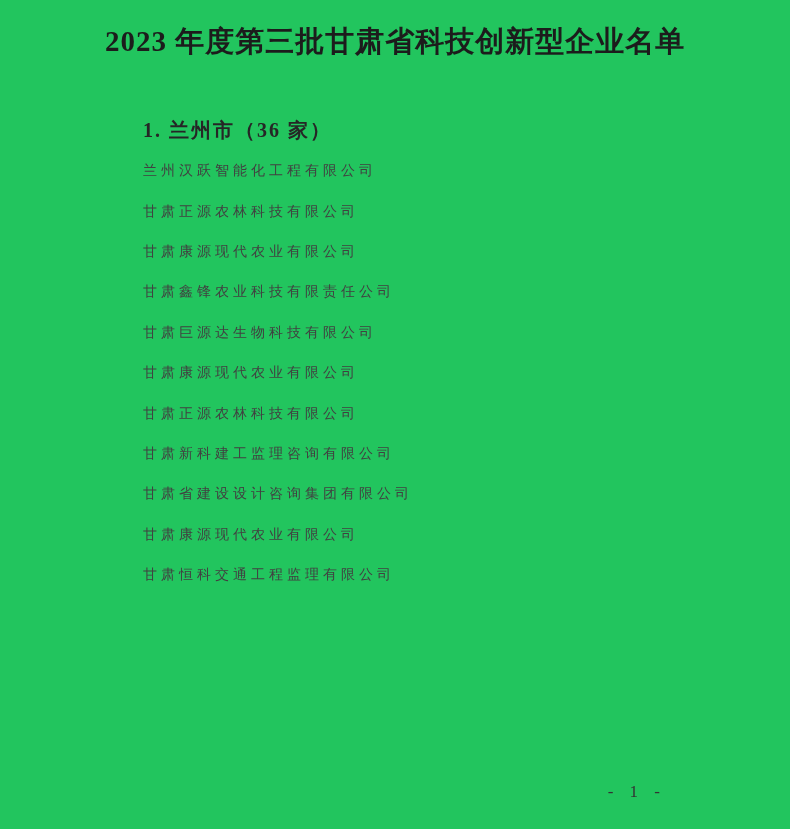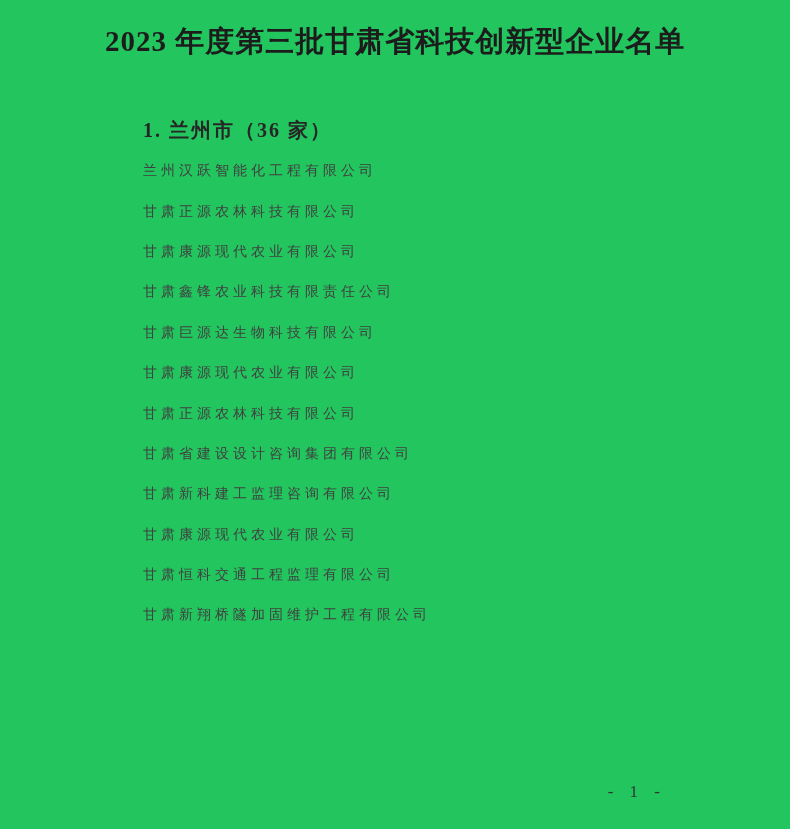--- a/index.html
+++ b/index.html
@@ -68,22 +68,21 @@
   <div class="list-block">
     <div class="section-heading">1. 兰州市（36 家）</div>
 
     <div class="company-row">兰州汉跃智能化工程有限公司</div>
     <div class="company-row">甘肃正源农林科技有限公司</div>
     <div class="company-row">甘肃康源现代农业有限公司</div>
     <div class="company-row">甘肃鑫锋农业科技有限责任公司</div>
     <div class="company-row">甘肃巨源达生物科技有限公司</div>
     <div class="company-row">甘肃康源现代农业有限公司</div>
     <div class="company-row">甘肃正源农林科技有限公司</div>
+    <div class="company-row">甘肃新科建工监理咨询有限公司</div>
     <div class="company-row">甘肃省建设设计咨询集团有限公司</div>
-    <div class="company-row">甘肃新科建工监理咨询有限公司</div>
     <div class="company-row">甘肃康源现代农业有限公司</div>
     <div class="company-row">甘肃恒科交通工程监理有限公司</div>
-    <div class="company-row">甘肃新翔桥隧加固维护工程有限公司</div>
   </div>
 
   <div class="page-footer">- 1 -</div>
 
 </div>
 
 </body></html>

